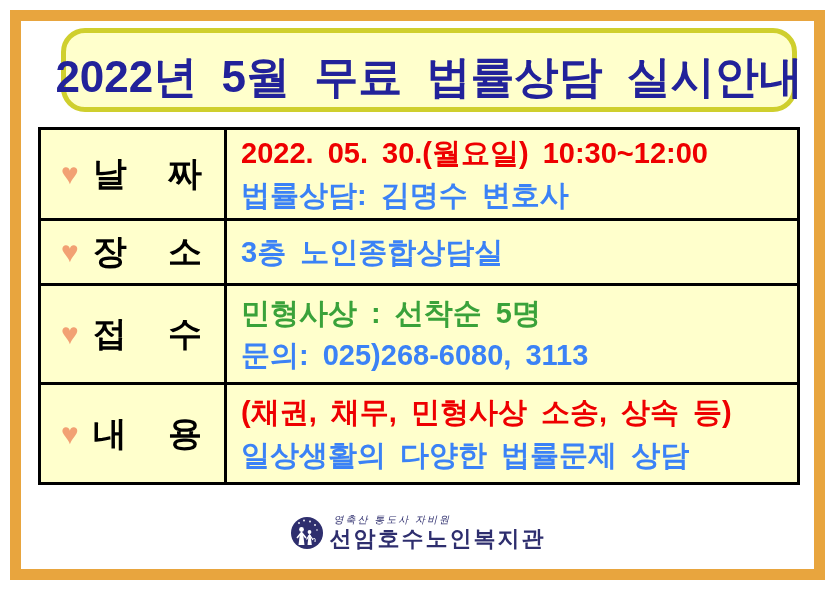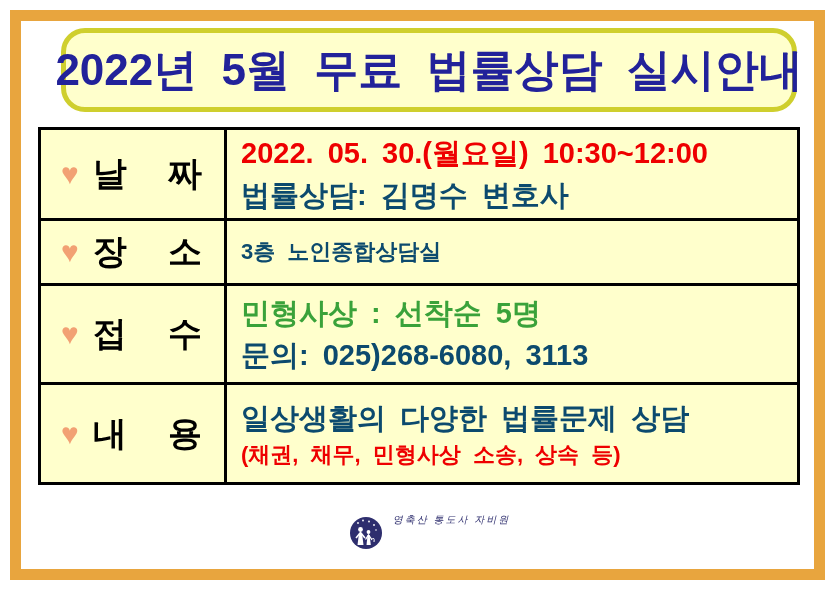--- a/index.html
+++ b/index.html
@@ -28,21 +28,21 @@
   .title-box {
     position: absolute;
     left: 40px;
     top: 7px;
     width: 726px;
     height: 74px;
     background: #ffffcc;
     border: 5px solid #cfcf2e;
     border-radius: 24px;
     display: flex;
-    align-items: center;
+    align-items: flex-end;
     justify-content: center;
   }
   .title-box .title-text {
     color: #22229a;
     font-size: 44px;
     font-weight: bold;
     letter-spacing: 0px;
     word-spacing: 12px;
     white-space: nowrap;
   }
@@ -94,31 +94,31 @@
     box-sizing: border-box;
   }
   .line {
     font-weight: bold;
     font-size: 29px;
     line-height: 1.45;
     white-space: nowrap;
     word-spacing: 6px;
   }
   .line.red   { color: #ee0000; }
-  .line.black { color: #0c4a6e; }
+  .line.black { color: #3b82f6; }
   .line.green { color: #3aa23a; }
-  .line.big   { font-size: 22px; }
+  .line.big   { font-size: 29px; }
   .r1 { height: 88px; }
   .r2 { height: 65px; }
   .r3 { height: 99px; }
   .r4 { height: 100px; }
   
   .footer {
     position: absolute;
-    left: 12px;
+    left: 0;
     top: 492px;
     width: 100%;
     display: flex;
     justify-content: center;
     align-items: flex-start;
   }
   .logo-circle { margin-right: 6px; margin-top: 3px; }
   .logo-text {
     display: flex;
     flex-direction: column;
@@ -194,22 +194,22 @@
 
       <div class="row r4">
         <div class="cell-label">
           <span class="heart">♥</span>
           <span class="lbl">
             <span>내</span>
             <span>용</span>
           </span>
         </div>
         <div class="cell-value">
+          <div class="line red big">(채권, 채무, 민형사상 소송, 상속 등)</div>
           <div class="line black">일상생활의 다양한 법률문제 상담</div>
-          <div class="line red big">(채권, 채무, 민형사상 소송, 상속 등)</div>
         </div>
       </div>
 
     </div>
 
     <div class="footer">
       <svg class="logo-circle" width="34" height="34" viewBox="0 0 34 34">
         <circle cx="17" cy="17" r="16" fill="#2e2e6e"></circle>
         <circle cx="9" cy="7" r="0.9" fill="#ffffff"></circle>
         <circle cx="14" cy="4.5" r="0.9" fill="#ffffff"></circle>
@@ -219,17 +219,18 @@
         <circle cx="11.5" cy="13.5" r="2.4" fill="#ffffff"></circle>
         <path d="M8.5 29 L10 17 L13 17 L14.5 29 Z" fill="#ffffff"></path>
         <path d="M7 22 L11.5 16.5 L16 22" stroke="#ffffff" stroke-width="1.6" fill="none"></path>
         <circle cx="19.5" cy="16" r="1.9" fill="#ffffff"></circle>
         <path d="M17.5 29 L18.6 19 L20.6 19 L21.8 29 Z" fill="#ffffff"></path>
         <path d="M16.5 23.5 L19.5 18.8 L22.8 23.5" stroke="#ffffff" stroke-width="1.3" fill="none"></path>
         <path d="M22 24 Q26 20 25 26" stroke="#ffffff" stroke-width="1" fill="none"></path>
       </svg>
       <div class="logo-text">
         <span class="tagline">영축산 통도사 자비원</span>
+        <span class="org-name">선암호수노인복지관</span>
       </div>
     </div>
 
   </div>
 </div>
 
 </body></html>

